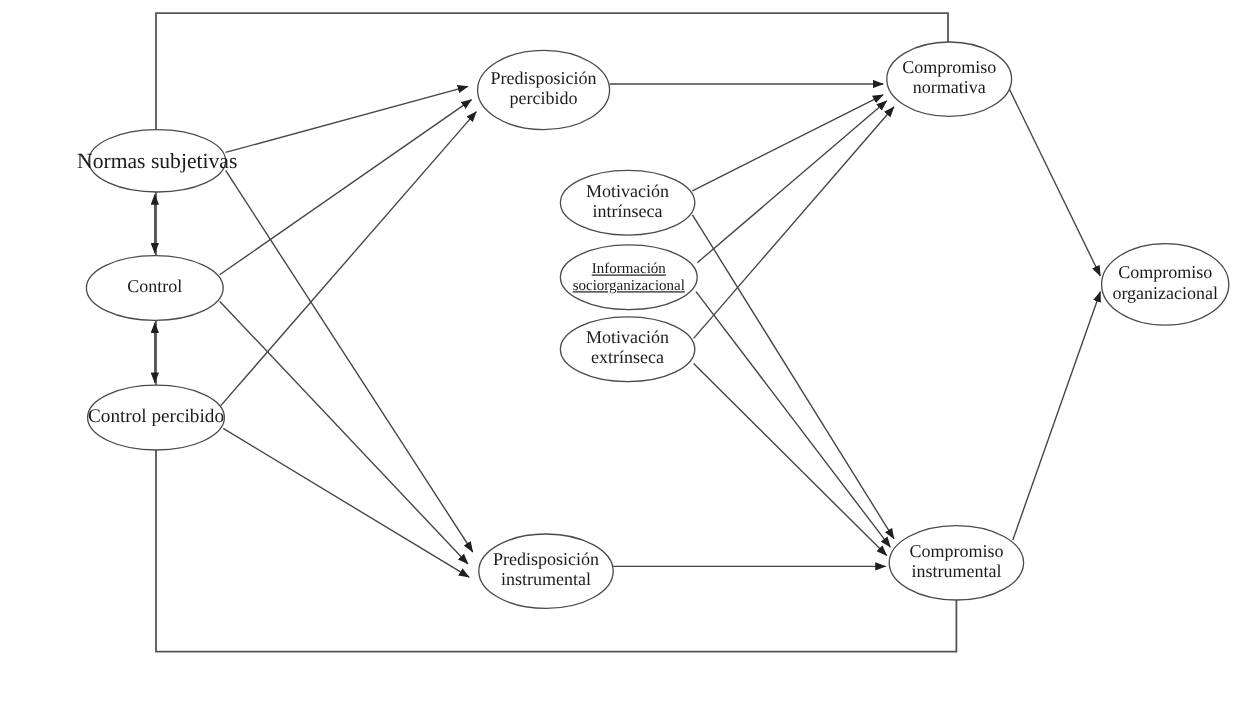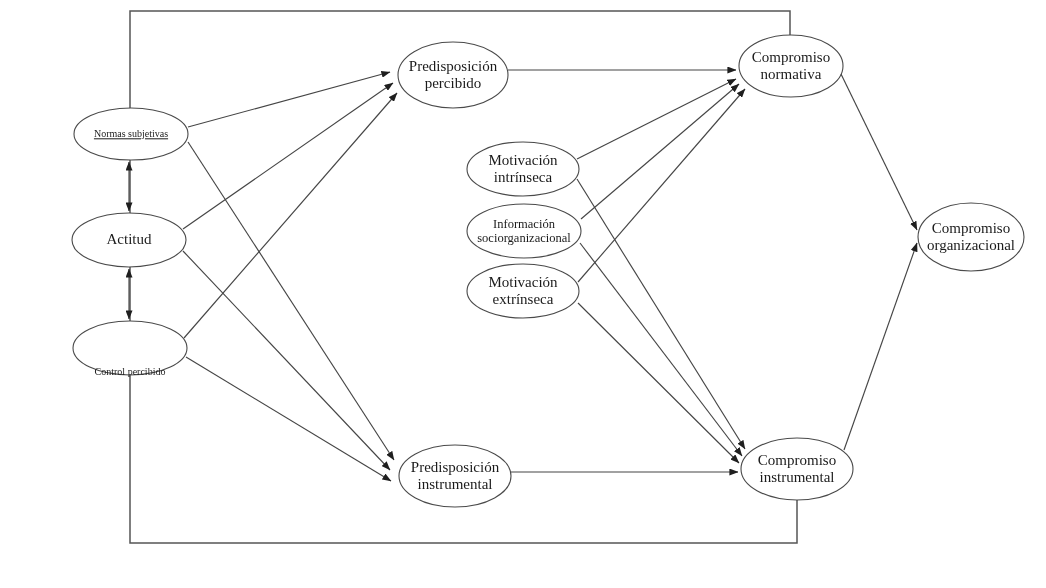--- a/index.html
+++ b/index.html
@@ -58,38 +58,38 @@
       <line x1="578" y1="282" x2="745" y2="89" stroke="#454545" stroke-width="1.15" marker-end="url(#ah)"></line>
       <line x1="577" y1="179" x2="745" y2="449" stroke="#454545" stroke-width="1.15" marker-end="url(#ah)"></line>
       <line x1="580" y1="243" x2="742" y2="456" stroke="#454545" stroke-width="1.15" marker-end="url(#ah)"></line>
       <line x1="578" y1="303" x2="739" y2="463" stroke="#454545" stroke-width="1.15" marker-end="url(#ah)"></line>
       <line x1="841" y1="74" x2="917" y2="230" stroke="#454545" stroke-width="1.15" marker-end="url(#ah)"></line>
       <line x1="844" y1="450" x2="917" y2="243" stroke="#454545" stroke-width="1.15" marker-end="url(#ah)"></line>
       <line x1="129" y1="162" x2="129" y2="211" stroke="#454545" stroke-width="1.15" marker-end="url(#ah)" marker-start="url(#ah)"></line>
       <line x1="129" y1="269" x2="129" y2="319" stroke="#454545" stroke-width="1.15" marker-end="url(#ah)" marker-start="url(#ah)"></line>
     </svg>
   <div id="labels">
-      <div class="node-label" style="left: 131px; top: 134px; font-size: 10px; text-decoration: underline;">
+      <div class="node-label" style="left: 131px; top: 134px; font-size: 18px;">
         <span>Normas subjetivas</span>
       </div>
       <div class="node-label" style="left: 129px; top: 240px; font-size: 15px;">
-        <span>Actitud</span>
+        <span>Control</span>
       </div>
-      <div class="node-label" style="left: 130px; top: 348px; font-size: 10px; margin-top: 24px;">
+      <div class="node-label" style="left: 130px; top: 348px; font-size: 16px;">
         <span>Control percibido</span>
       </div>
       <div class="node-label" style="left: 453px; top: 75px; font-size: 15px;">
         <span>Predisposición</span>
         <span>percibido</span>
       </div>
       <div class="node-label" style="left: 523px; top: 169px; font-size: 15px;">
         <span>Motivación</span>
         <span>intrínseca</span>
       </div>
-      <div class="node-label" style="left: 524px; top: 231px; font-size: 12.5px;">
+      <div class="node-label" style="left: 524px; top: 231px; font-size: 12.5px; text-decoration: underline;">
         <span>Información</span>
         <span>sociorganizacional</span>
       </div>
       <div class="node-label" style="left: 523px; top: 291px; font-size: 15px;">
         <span>Motivación</span>
         <span>extrínseca</span>
       </div>
       <div class="node-label" style="left: 455px; top: 476px; font-size: 15px;">
         <span>Predisposición</span>
         <span>instrumental</span>

